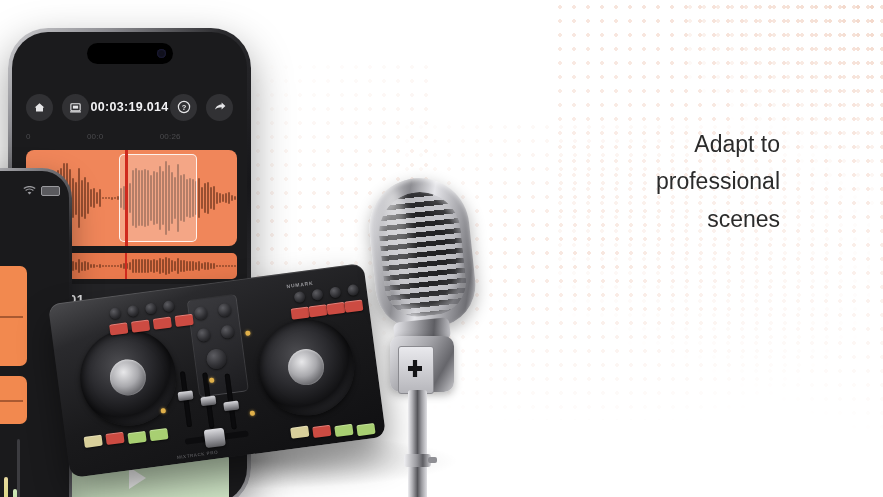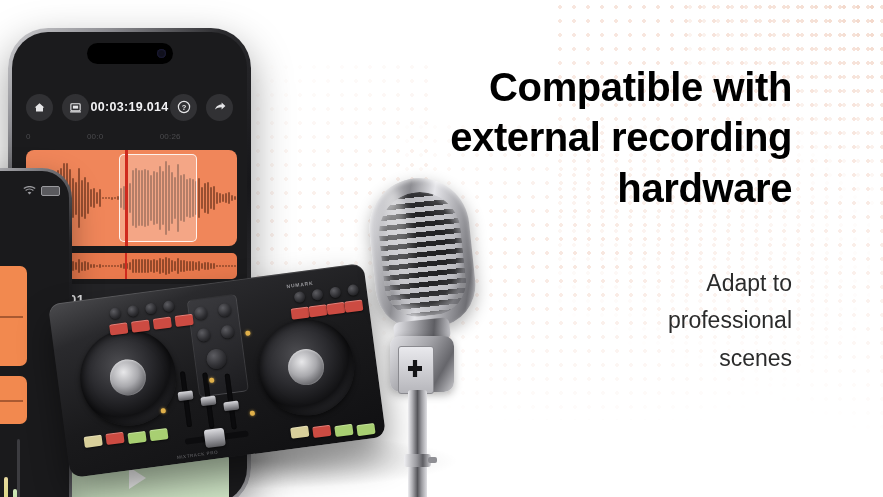--- a/index.html
+++ b/index.html
@@ -62,21 +62,21 @@
   #headline {
     font-size: 40px;
     line-height: 1.26;
     font-weight: 700;
     color: #000000;
     letter-spacing: -0.4px;
     margin: 0;
     white-space: pre-line;
   }
   #subhead {
-    margin: 0;
+    margin: 12px;
     padding-top: 52px;
     font-size: 23px;
     line-height: 1.62;
     font-weight: 400;
     color: #2b2b2b;
     letter-spacing: 0px;
     white-space: pre-line;
   }
 
   
@@ -597,23 +597,20 @@
 <body>
 
 <div id="stage">
 
   <div class="dots" id="dots-right"></div>
   <div class="dots" id="dots-topright"></div>
   <div class="dots" id="dots-mid"></div>
   <div class="dots" id="dots-left"></div>
 
   <div id="copy">
-    <h1 id="headline">Compatible with
-external recording
-hardware</h1>
     <p id="subhead">Adapt to
 professional
 scenes</p>
   </div>
 
   <div id="phone-left">
     <div id="phone-left-screen">
       <div id="status-bar-left">
         <span>
           <svg width="13" height="10" viewBox="0 0 13 10">

